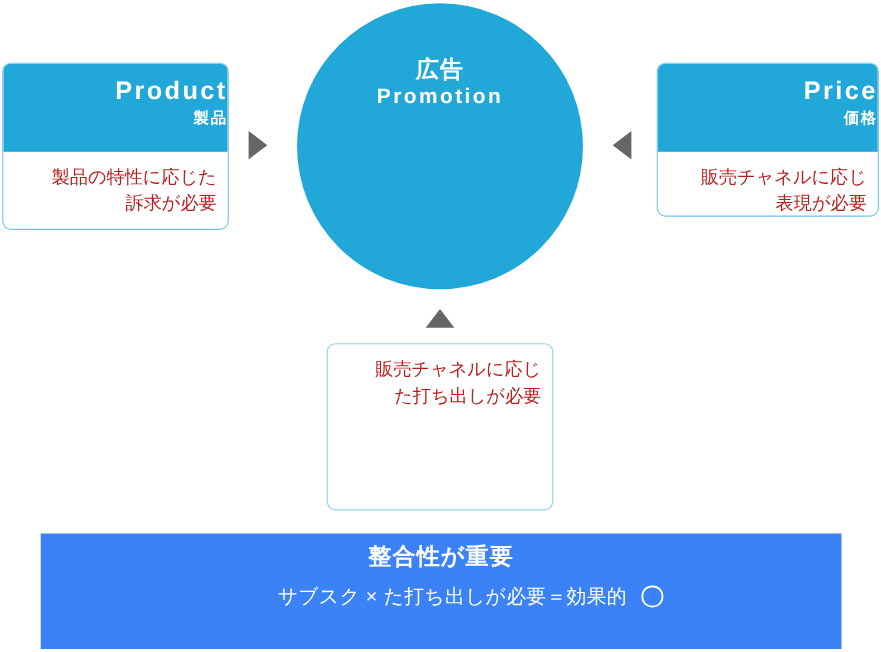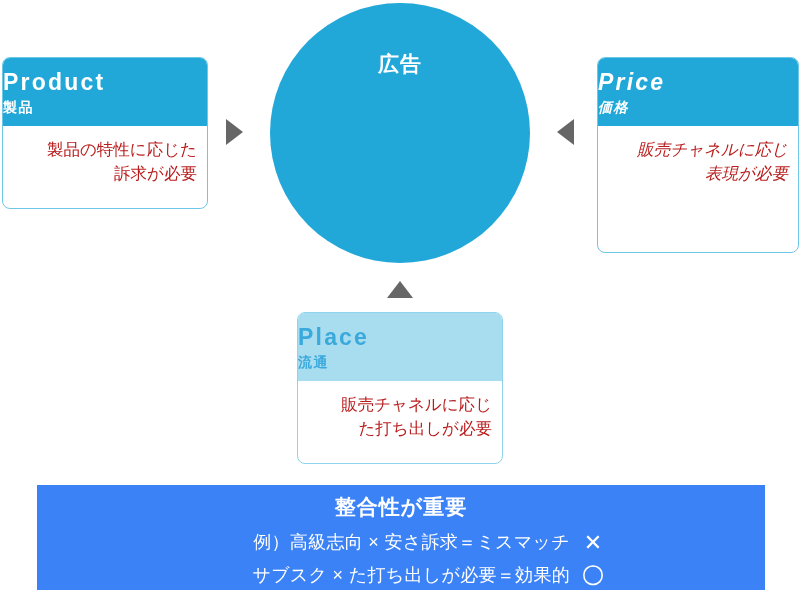--- a/index.html
+++ b/index.html
@@ -25,23 +25,23 @@
   .card {
     position: absolute;
     box-sizing: border-box;
     border-radius: 8px;
     overflow: hidden;
     background: #ffffff;
   }
   .card .card-head {
     box-sizing: border-box;
     width: 100%;
-    text-align: left;
+    text-align: right;
     padding-top: 11px;
-    padding-bottom: 9px;
+    padding-bottom: 21px;
   }
   .card .card-en {
     font-size: 23px;
     font-weight: bold;
     letter-spacing: 2.2px;
     line-height: 1.15;
     display: block;
   }
   .card .card-ja {
     font-size: 14px;
@@ -76,21 +76,21 @@
   .card--pale {
     border: 1.5px solid #8fd3ec;
   }
   .card--pale .card-head {
     background: #a8dcef;
   }
   .card--pale .card-en { color: #3aa9dc; }
   .card--pale .card-ja { color: #3aa9dc; }
 
   #card-product { left: 2px;   top: 57px;  width: 206px; height: 152px; }
-  #card-price   { left: 597px; top: 57px;  width: 202px; height: 196px; font-style: italic; }
+  #card-price   { left: 597px; top: 57px;  width: 202px; height: 140px; }
   #card-place   { left: 297px; top: 312px; width: 206px; height: 152px; }
 
   
   #circle {
     position: absolute;
     left: 270px;
     top: 3px;
     width: 260px;
     height: 260px;
     border-radius: 50%;
@@ -214,43 +214,36 @@
   <div class="card card--solid" id="card-price">
     <div class="card-head">
       <span class="card-en">Price</span>
       <span class="card-ja">価格</span>
     </div>
     <div class="card-body">販売チャネルに応じ
 表現が必要</div>
   </div>
 
   <div class="card card--pale" id="card-place">
-    <div class="card-head">
-      <span class="card-en">Place</span>
-      <span class="card-ja">流通</span>
-    </div>
     <div class="card-body">販売チャネルに応じ
 た打ち出しが必要</div>
   </div>
 
   <div id="circle">
     <div class="c-ja">広告</div>
+    <div class="c-en">Promotion</div>
   </div>
 
   <div class="tri" id="arrow-left-to-center"></div>
   <div class="tri" id="arrow-right-to-center"></div>
   <div class="tri" id="arrow-bottom-to-center"></div>
 
   <div id="note-bar">
     <div id="note-title">整合性が重要</div>
     <div class="note-rows">
-      <div class="note-row">
-        <span class="note-text">例）高級志向 × 安さ訴求＝ミスマッチ</span>
-        <span class="note-mark">✕</span>
-      </div>
       <div class="note-row">
         <span class="note-text">サブスク × た打ち出しが必要＝効果的</span>
         <span class="note-mark">〇</span>
       </div>
     </div>
   </div>
 
 </div>
 
 </body></html>

